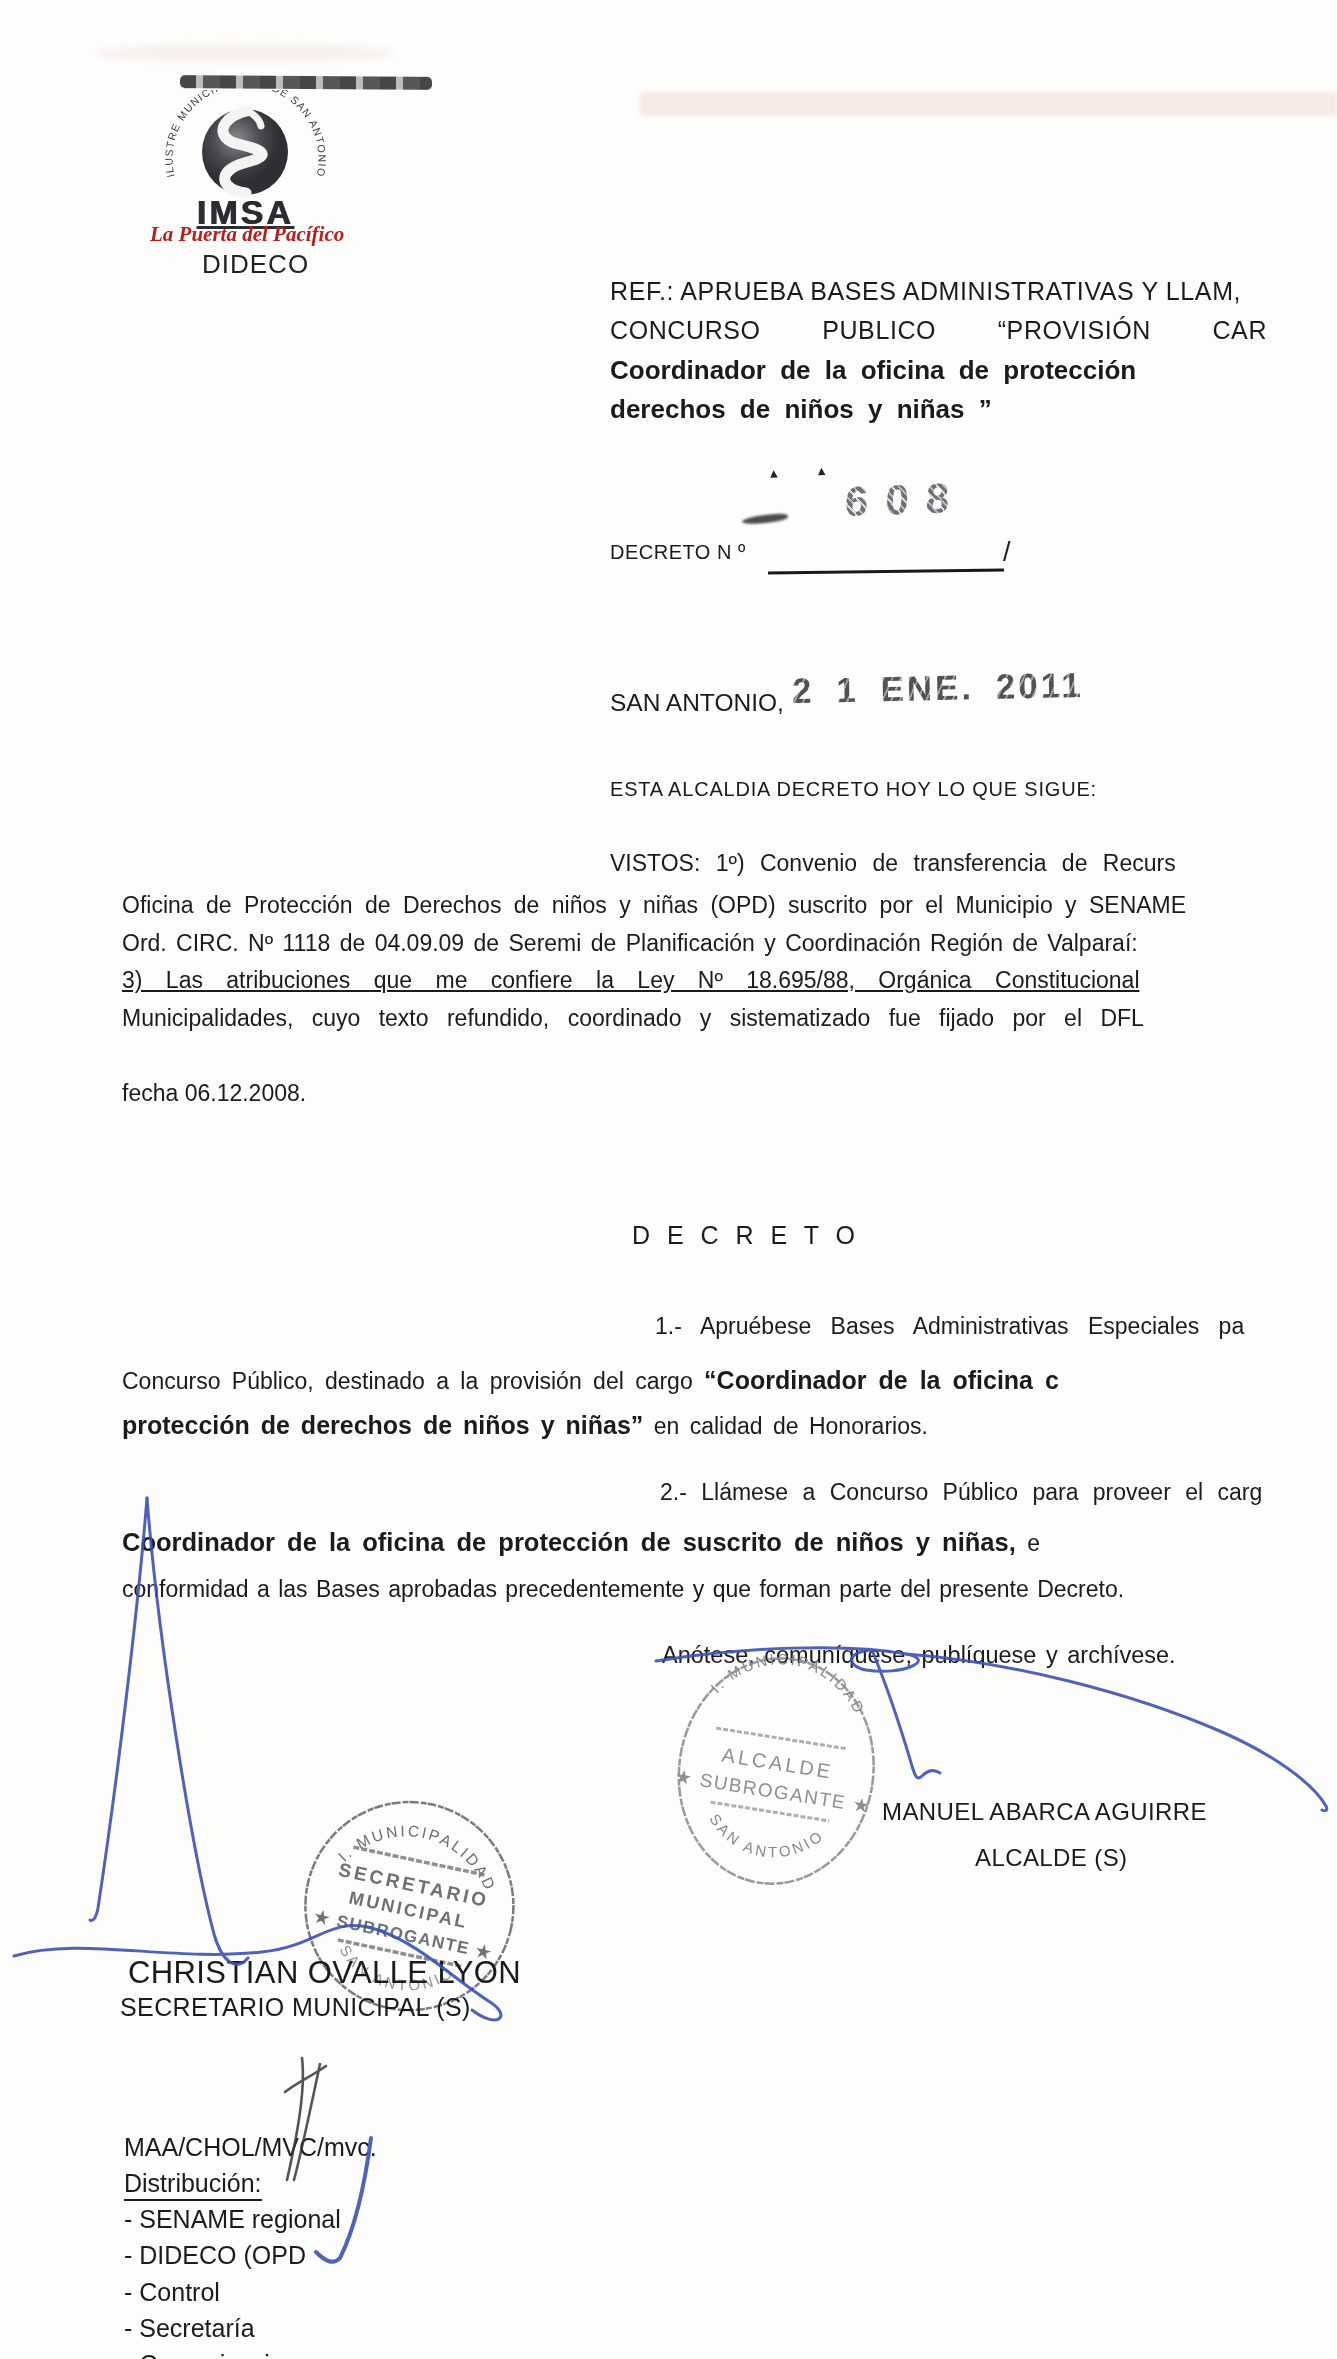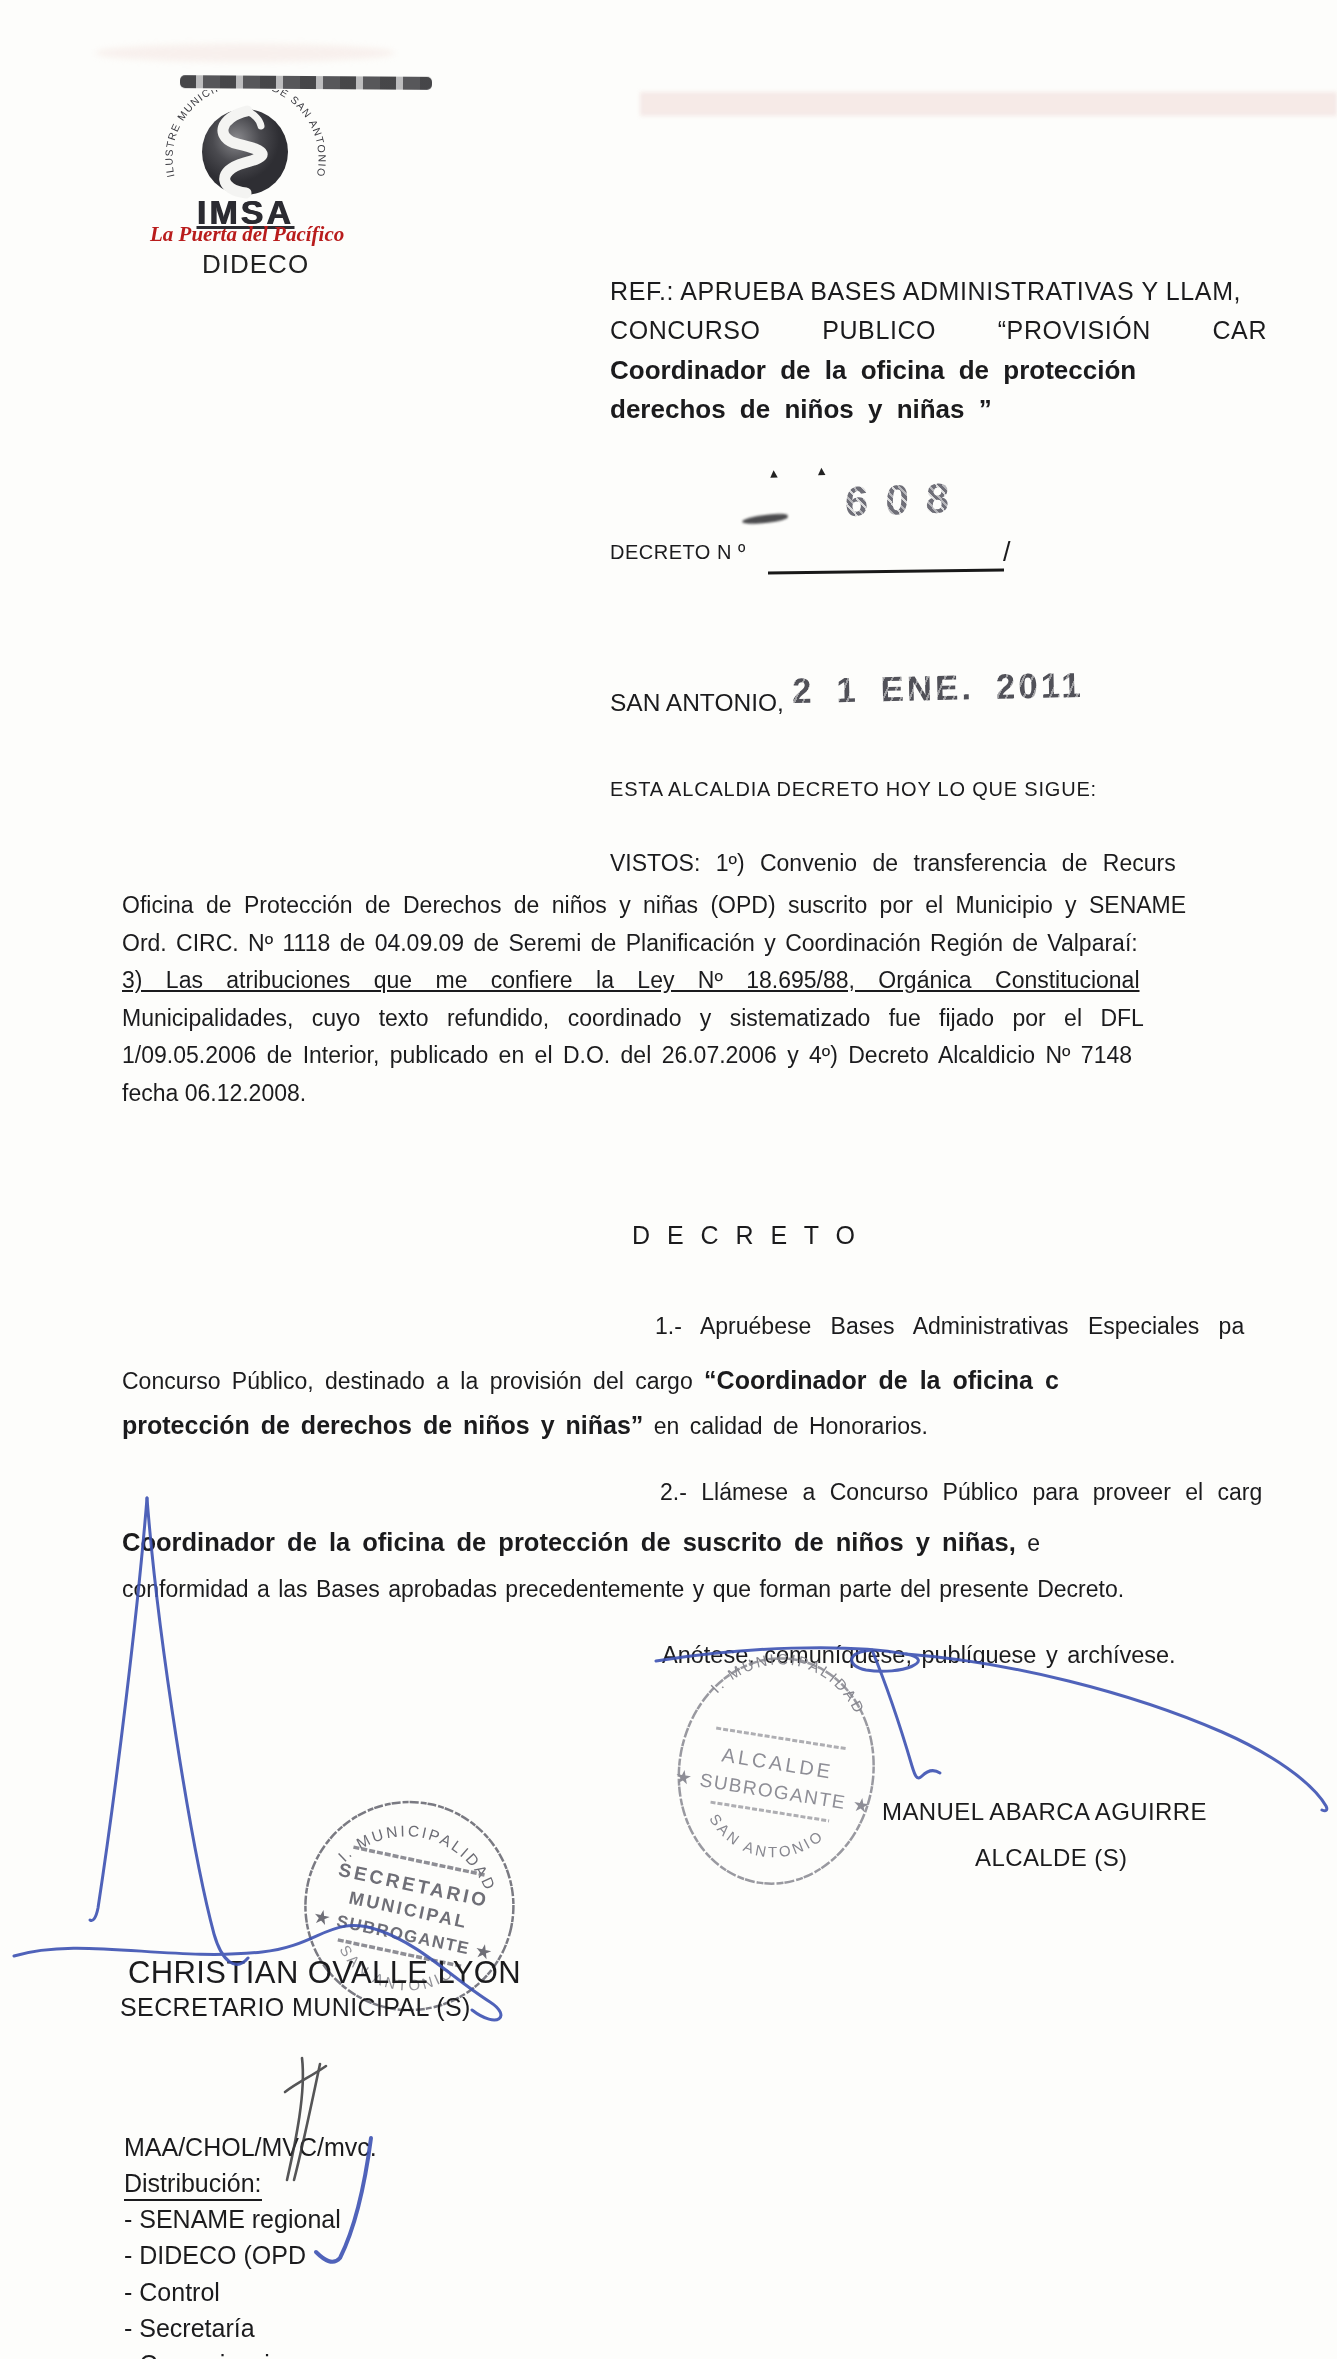--- a/index.html
+++ b/index.html
@@ -99,21 +99,20 @@
   <div class="abs body-line" style="left:610px;top:689px;font-size:24.5px;">SAN ANTONIO,</div>
   <div class="abs stamp-date" style="left:792px;top:668px;">2 1 ENE. 2011</div>
 
   <div class="abs intro-line" style="left:610px;top:778px;">ESTA ALCALDIA DECRETO HOY LO QUE SIGUE:</div>
 
   <div class="abs body-line" style="left:610px;top:850px;word-spacing:9px;">VISTOS: 1º) Convenio de transferencia de Recurs</div>
   <div class="abs body-line" style="left:122px;top:892px;word-spacing:6px;">Oficina de Protección de Derechos de niños y niñas (OPD) suscrito por el Municipio y SENAME</div>
   <div class="abs body-line" style="left:122px;top:930px;word-spacing:3px;">Ord. CIRC. Nº 1118 de 04.09.09 de Seremi de Planificación y Coordinación Región de Valparaí:</div>
   <div class="abs body-line" style="left:122px;top:967px;word-spacing:17px;text-decoration:underline;">3) Las atribuciones que me confiere la Ley Nº 18.695/88, Orgánica Constitucional</div>
   <div class="abs body-line" style="left:122px;top:1005px;word-spacing:12px;">Municipalidades, cuyo texto refundido, coordinado y sistematizado fue fijado por el DFL</div>
-  <div class="abs body-line" style="left:122px;top:1042px;word-spacing:4px;">1/09.05.2006 de Interior, publicado en el D.O. del 26.07.2006 y 4º) Decreto Alcaldicio Nº 7148</div>
   <div class="abs body-line" style="left:122px;top:1080px;">fecha 06.12.2008.</div>
 
   <div class="abs heading" style="left:632px;top:1221px;">D E C R E T O</div>
 
   <div class="abs body-line" style="left:655px;top:1313px;word-spacing:13px;">1.- Apruébese Bases Administrativas Especiales pa</div>
   <div class="abs body-line" style="left:122px;top:1366px;word-spacing:5px;">
     <span>Concurso Público, destinado a la provisión del cargo </span><span class="bold-inline">“Coordinador de la oficina c</span>
   </div>
   <div class="abs body-line" style="left:122px;top:1411px;word-spacing:4px;">
     <span class="bold-inline">protección de derechos de niños y niñas”</span><span> en calidad de Honorarios.</span>

